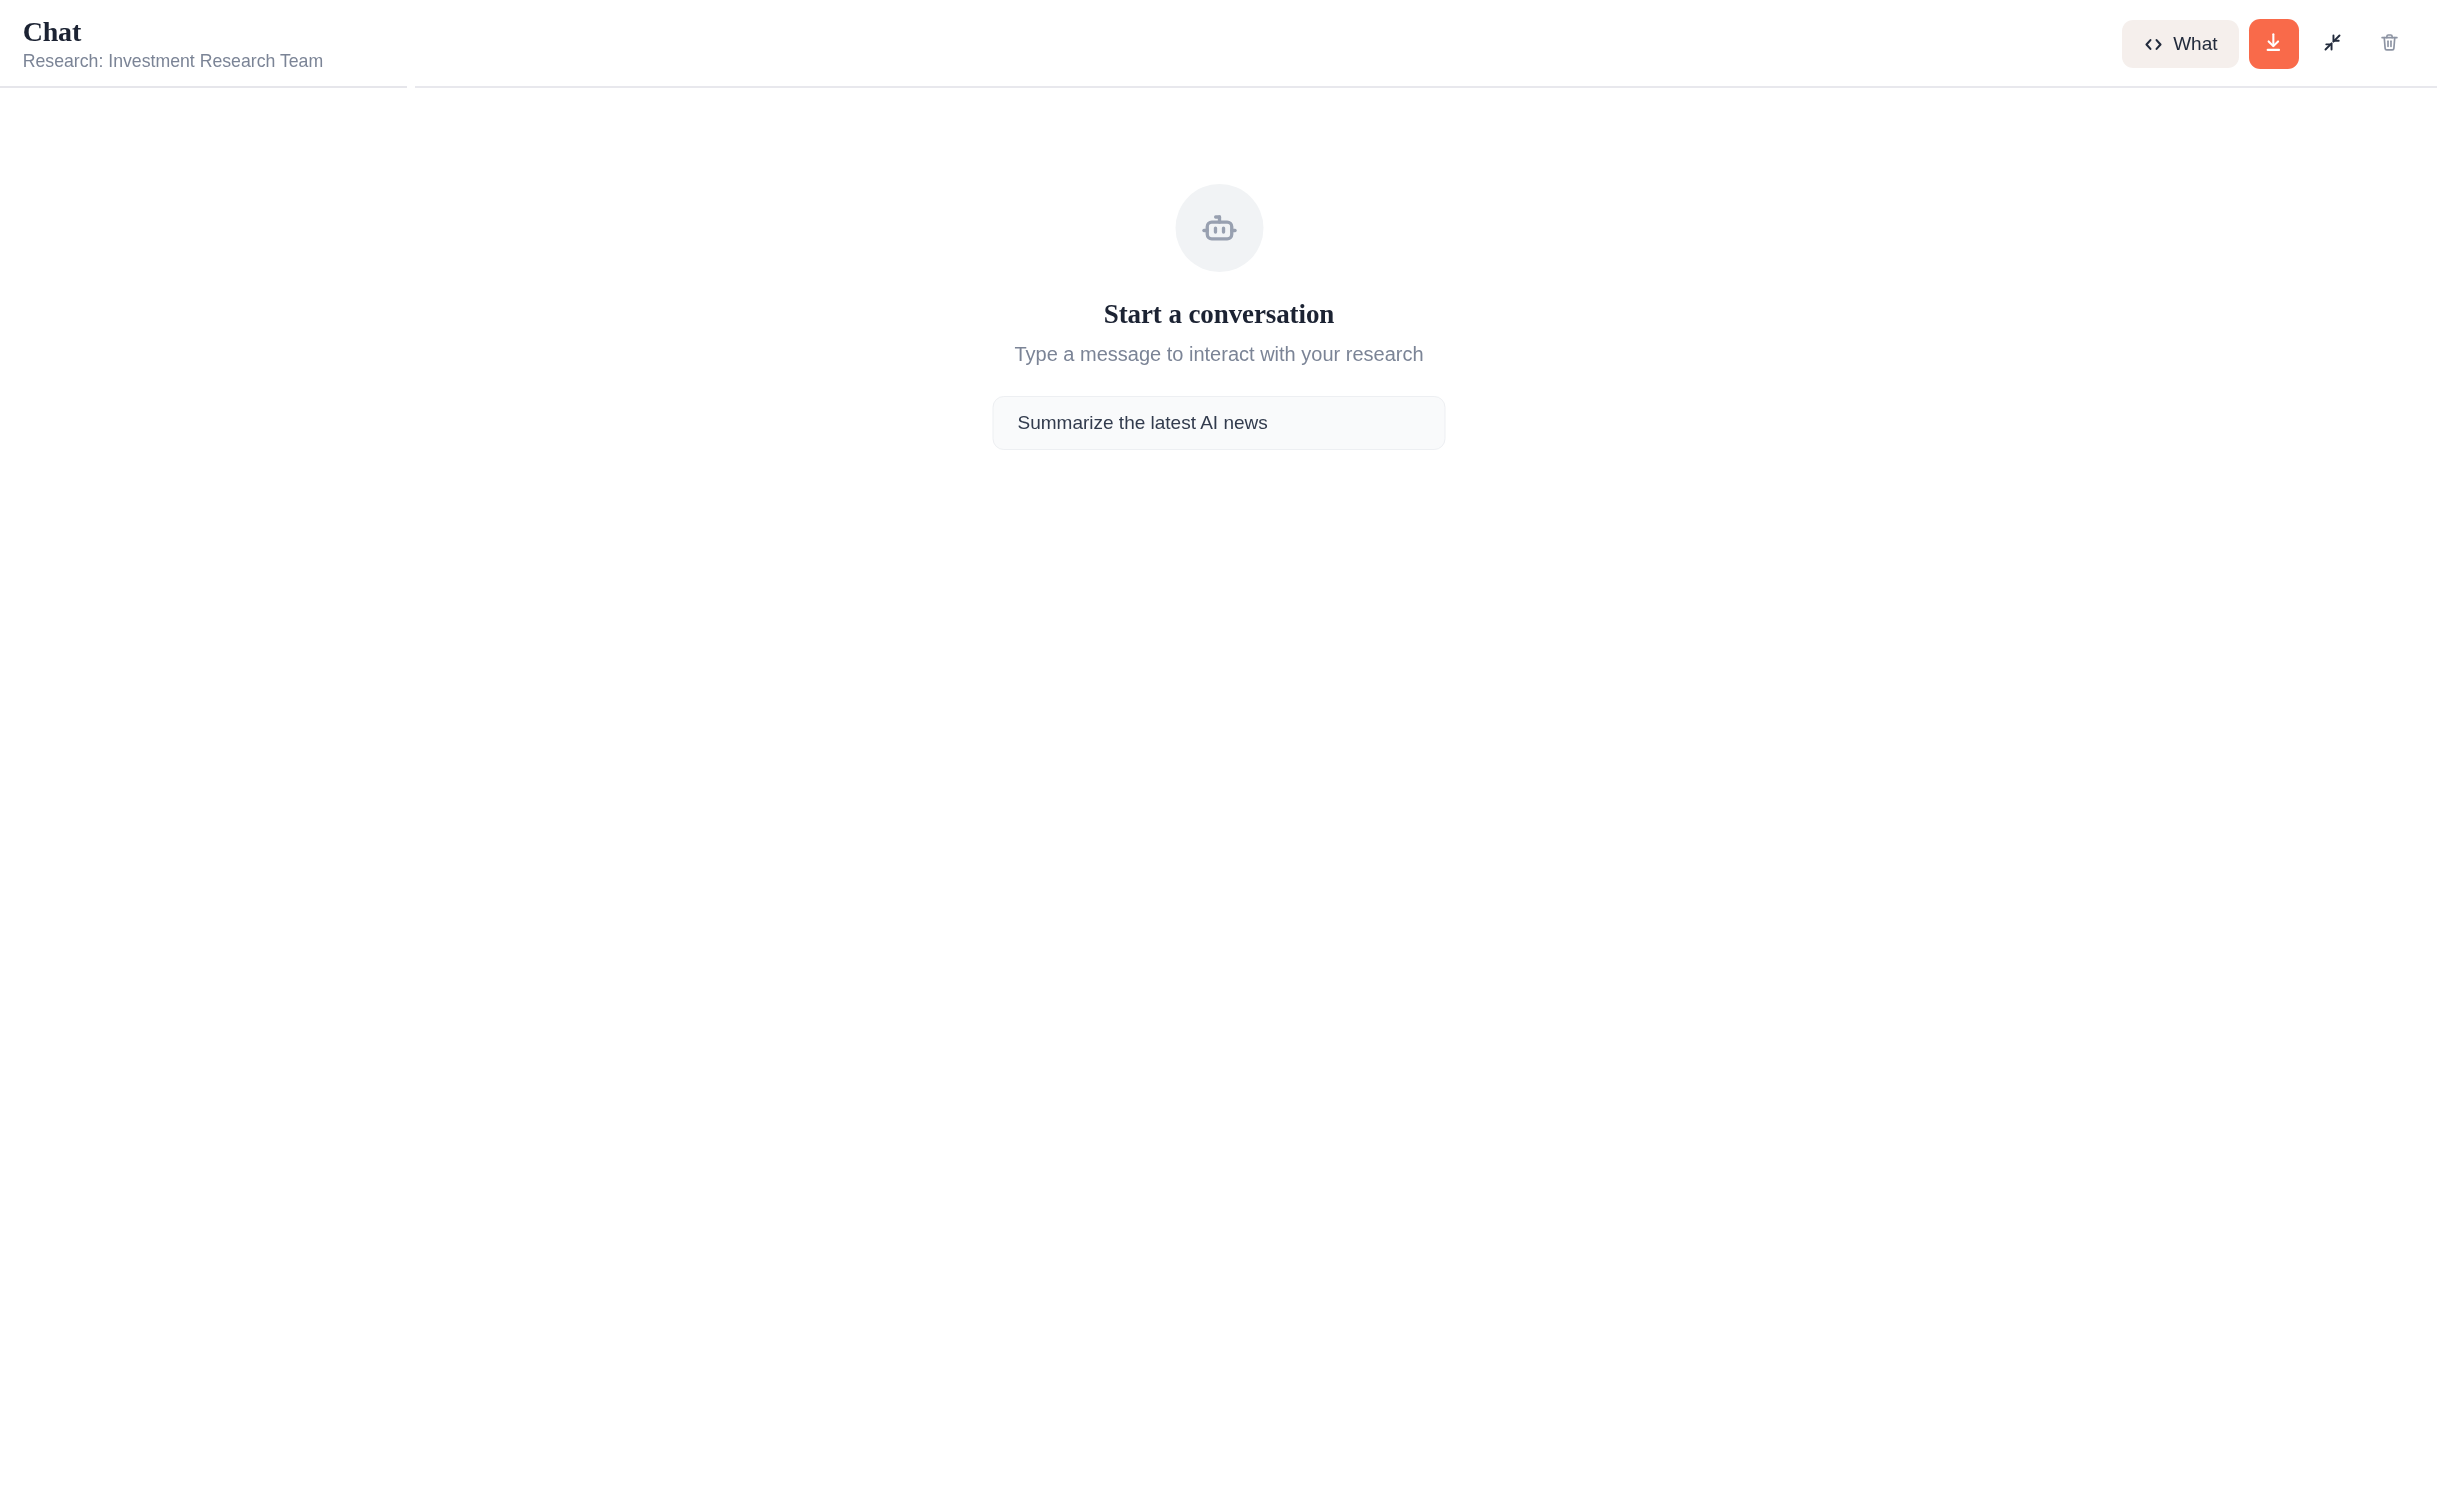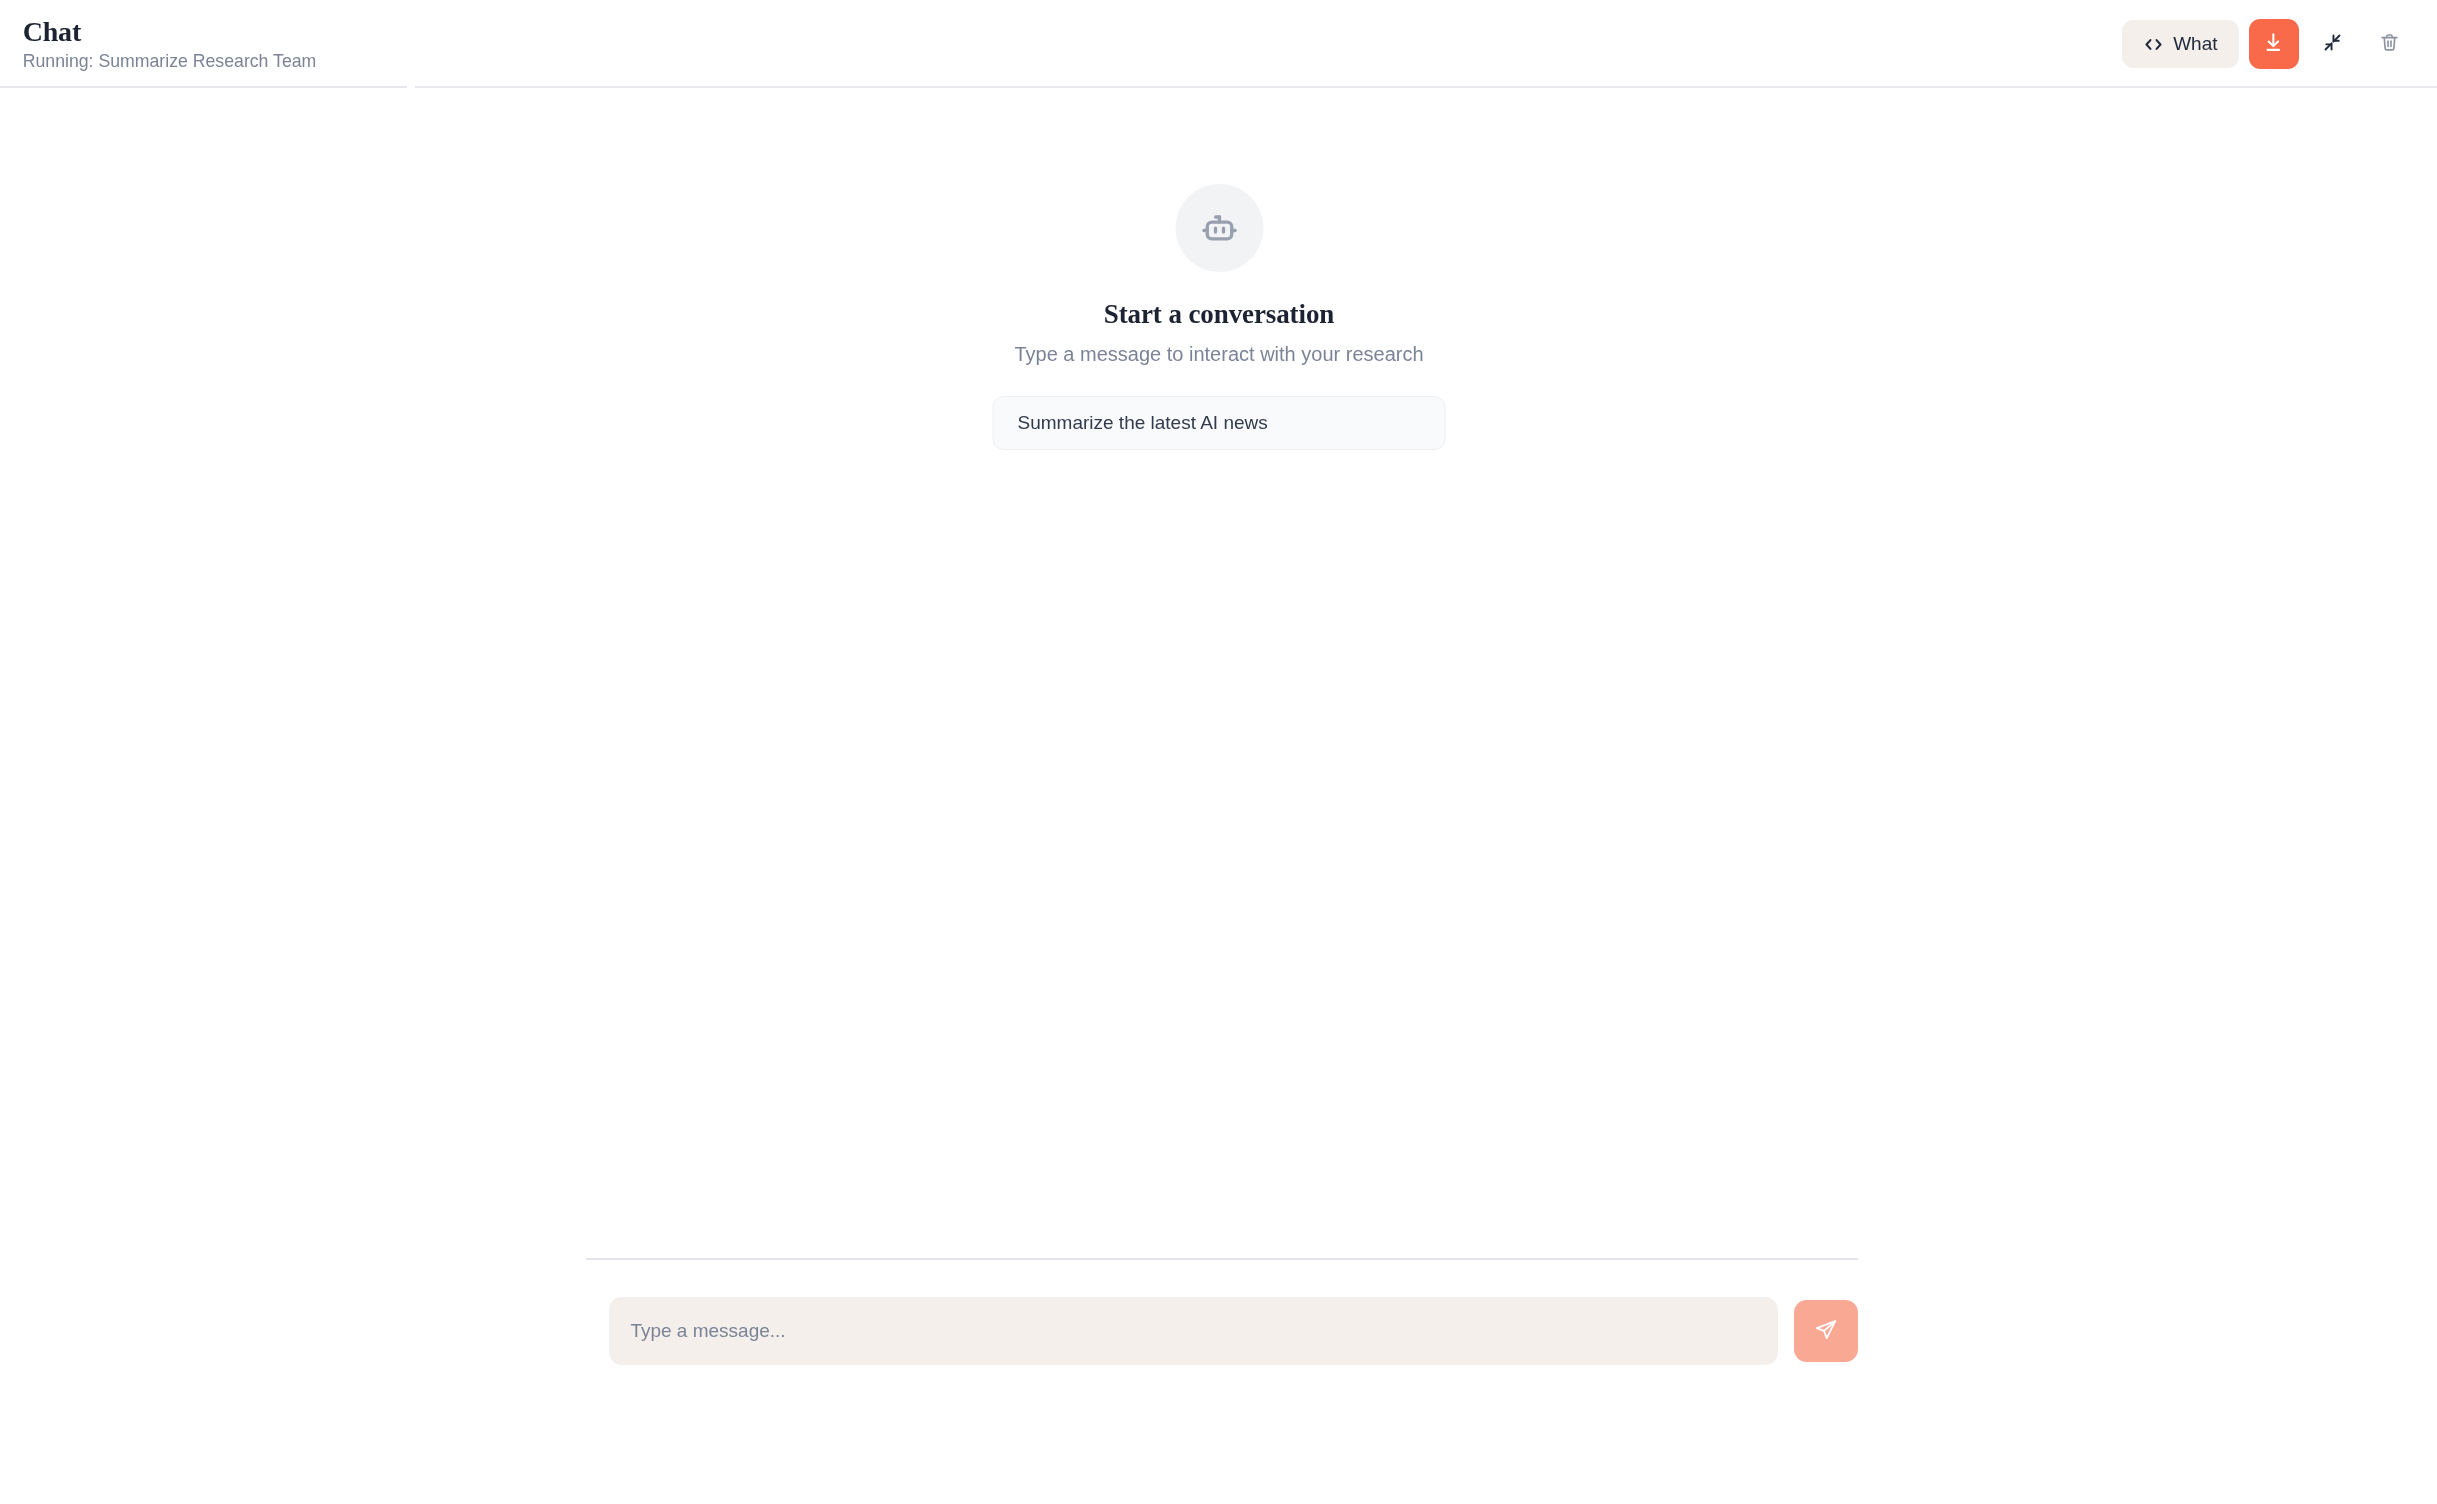--- a/index.html
+++ b/index.html
@@ -239,21 +239,21 @@
 </style>
 </head>
 <body>
 
 <div class="app">
 
   <div class="header">
 
     <div class="header-left">
       <div class="page-title">Chat</div>
-      <div class="page-subtitle">Running: Summarize Research Team</div>
+      <div class="page-subtitle">Research: Investment Research Team</div>
     </div>
 
     <div class="header-right">
 
       <button class="code-button">
         <span class="code-glyph">
           <svg width="21" height="21" viewBox="0 0 24 24" fill="none" stroke="#222b3c" stroke-width="2.4" stroke-linecap="round" stroke-linejoin="round">
             <polyline points="8.5,7 4,12 8.5,17"></polyline>
             <polyline points="15.5,7 20,12 15.5,17"></polyline>
           </svg>
@@ -323,30 +323,16 @@
       <div class="empty-title">Start a conversation</div>
 
       <div class="empty-subtitle">Type a message to interact with your research</div>
 
       <div class="suggestions">
         <button class="suggestion-chip">Summarize the latest AI news</button>
       </div>
 
     </div>
 
-    <div class="composer">
-      <div class="composer-divider"></div>
-      <div class="composer-row">
-        <input class="message-input" type="text" placeholder="Type a message..." style="">
-        <button class="send-button">
-          <span>
-            <svg width="24" height="24" viewBox="0 0 24 24" fill="none" stroke="#ffffff" stroke-width="1.8" stroke-linecap="round" stroke-linejoin="round">
-              <path d="M21.2 3.2L2.8 10.1l7.2 2.8 2.8 7.2z"></path>
-              <path d="M10 12.9L21.2 3.2"></path>
-            </svg>
-          </span>
-        </button>
-      </div>
-    </div>
 
   </div>
 </div>
 
 
 </body></html>

